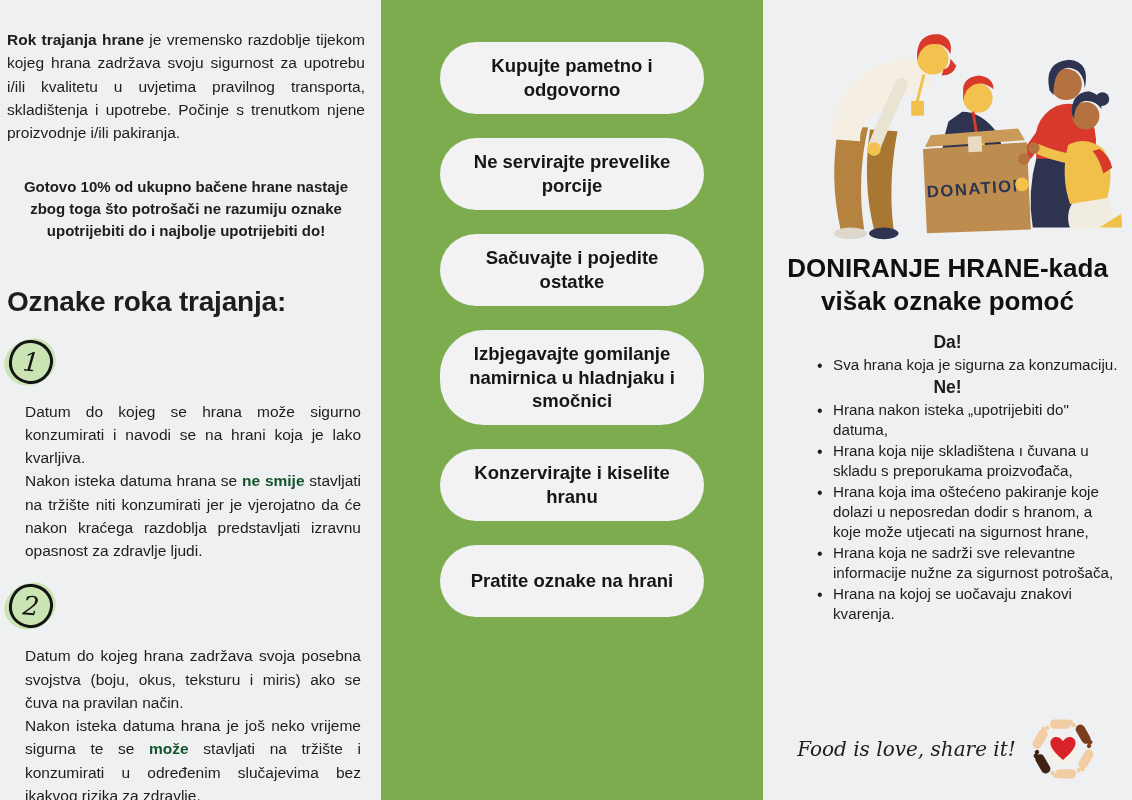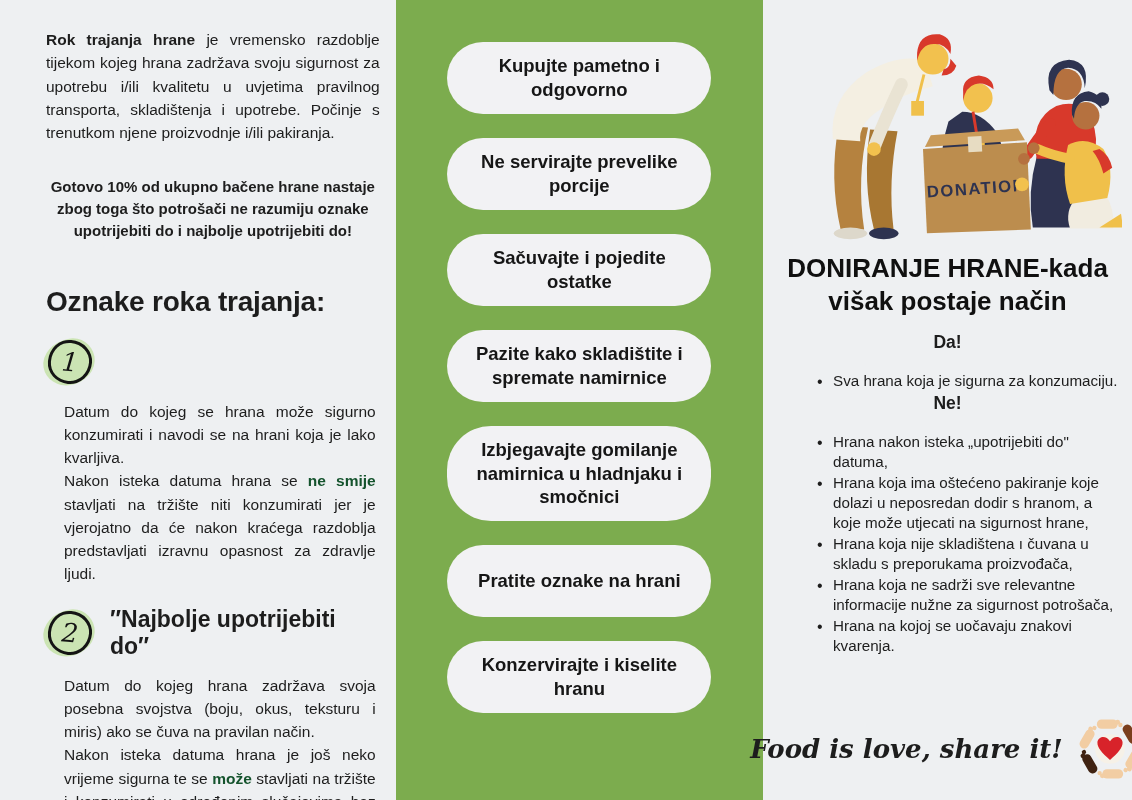--- a/index.html
+++ b/index.html
@@ -1,21 +1,21 @@
 <!DOCTYPE html>
 <html><head>
 <meta charset="utf-8">
 <style>
   * { margin: 0; padding: 0; box-sizing: border-box; }
   body { width: 1132px; height: 800px; overflow: hidden;
          font-family: "Liberation Sans", "DejaVu Sans", sans-serif; color: #1d1d1d; }
   .poster { width: 1132px; height: 800px; display: flex; background: #eef0f2; }
 
   
-  .col-left { width: 381px; padding: 28px 16px 0 18px; margin-left: 28px; }
+  .col-left { width: 381px; padding: 28px 16px 0 7px; }
   .intro { font-size: 15.5px; line-height: 1.5; text-align: justify; }
   .highlight { font-weight: bold; text-align: center; font-size: 15px;
                line-height: 1.45; margin-top: 32px; }
   .section-title { font-size: 28px; font-weight: 700; margin-top: 44px;
                    letter-spacing: -0.2px; }
   .term-header { display: flex; align-items: center; gap: 16px; margin-top: 20px; }
   .badge { position: relative; width: 48px; height: 48px; flex: 0 0 48px; }
   .badge .blob { position: absolute; left: -3px; top: 1px; width: 52px; height: 46px;
                  background: #cbe4b3; border-radius: 58% 42% 55% 45% / 52% 48% 52% 48%;
                  transform: rotate(-10deg); }
@@ -36,29 +36,29 @@
           padding: 12px 22px; display: flex; align-items: center; justify-content: center;
           text-align: center; font-weight: 800; font-size: 18.5px; line-height: 1.28;
           color: #161616; }
 
   
   .col-right { width: 369px; display: flex; flex-direction: column; padding: 0 10px; }
   .illustration { width: 100%; height: 250px; }
   .right-title { font-size: 26px; font-weight: 800; text-align: center;
                  line-height: 1.28; margin: 2px 2px 12px 2px; color: #101010; }
   .list-label { font-weight: 800; text-align: center; font-size: 17.5px; margin: 1px 0; }
-  ul.points { list-style: none; margin: 17px 0 0 44px; padding: 0; }
+  ul.points { list-style: none; margin: 1px 0 0 44px; padding: 0; }
   ul.points li { font-size: 15.2px; line-height: 1.32; position: relative;
                  padding-left: 16px; margin-bottom: 1px; }
   ul.points li::before { content: "\2022"; position: absolute; left: 0; top: 0;
                          font-size: 16px; }
   .footer-row { display: flex; align-items: center; justify-content: center;
                 gap: 12px; margin-top: auto; padding-bottom: 16px; }
-  .tagline { font-family: "DejaVu Serif", serif; font-style: italic; font-weight: bold;
-             font-size: 26px; white-space: nowrap; }
+  .tagline { font-family: "DejaVu Serif", serif; font-style: italic; font-weight: normal;
+             font-size: 20px; white-space: nowrap; }
   .logo svg { width: 70px; height: 70px; display: block; }
 </style>
 </head>
 <body>
 
 <div class="poster">
 
   <div class="col-left">
     <p class="intro"><b>Rok trajanja hrane</b><span> je vremensko razdoblje tijekom kojeg hrana zadržava svoju sigurnost za upotrebu i/ili kvalitetu u uvjetima pravilnog transporta, skladištenja i upotrebe. Počinje s trenutkom njene proizvodnje i/ili pakiranja.</span></p>
 
@@ -75,36 +75,34 @@
     <p class="term-body">
       <span>Datum do kojeg se hrana može sigurno konzumirati i navodi se na hrani koja je lako kvarljiva.</span><br>
       <span>Nakon isteka datuma hrana se </span><span class="green-word">ne smije</span><span> stavljati na tržište niti konzumirati jer je vjerojatno da će nakon kraćega razdoblja predstavljati izravnu opasnost za zdravlje ljudi.</span>
     </p>
 
     <div class="term-header">
       <span class="badge">
         <span class="blob"></span>
         <span class="ring">2</span>
       </span>
-      <span class="term-title">″Najbolje upotrijebiti do″</span>
     </div>
     <p class="term-body">
       <span>Datum do kojeg hrana zadržava svoja posebna svojstva (boju, okus, teksturu i miris) ako se čuva na pravilan način.</span><br>
       <span>Nakon isteka datuma hrana je još neko vrijeme sigurna te se </span><span class="green-word">može</span><span> stavljati na tržište i konzumirati u određenim slučajevima bez ikakvog rizika za zdravlje.</span>
     </p>
   </div>
 
   <div class="col-mid">
     <div class="pill">Kupujte pametno i odgovorno</div>
     <div class="pill">Ne servirajte prevelike porcije</div>
     <div class="pill">Sačuvajte i pojedite ostatke</div>
-    <div class="pill">Pazite kako skladištite i spremate namirnice</div>
     <div class="pill">Izbjegavajte gomilanje namirnica u hladnjaku i smočnici</div>
+    <div class="pill">Konzervirajte i kiselite hranu</div>
     <div class="pill">Pratite oznake na hrani</div>
-    <div class="pill">Konzervirajte i kiselite hranu</div>
   </div>
 
   <div class="col-right">
 
     <svg class="illustration" viewBox="0 0 350 255" xmlns="http://www.w3.org/2000/svg">
 
       <g>
         <path d="M64,128 Q54,182 66,234 L90,234 Q82,182 94,130 Z" fill="#b5823f"></path>
         <path d="M96,132 Q88,186 100,234 L120,234 Q114,186 124,134 Z" fill="#a87732"></path>
         <ellipse cx="76" cy="238" rx="17" ry="6" fill="#ddd8cb"></ellipse>
@@ -155,32 +153,32 @@
         <text x="205" y="198" text-anchor="middle" transform="rotate(-4 205 198)" font-family="Liberation Sans, DejaVu Sans, sans-serif" font-size="17" font-weight="bold" fill="#2e3350" letter-spacing="1.5">DONATION</text>
       </g>
 
       <g>
         <circle cx="251" cy="188" r="7" fill="#f2c14e"></circle>
         <circle cx="253" cy="162" r="6" fill="#b5713f"></circle>
         <circle cx="263" cy="151" r="6" fill="#b5713f"></circle>
       </g>
     </svg>
 
-    <h1 class="right-title">DONIRANJE HRANE-kada višak postaje način</h1>
+    <h1 class="right-title">DONIRANJE HRANE-kada višak oznake pomoć</h1>
 
     <div class="list-label">Da!</div>
     <ul class="points">
       <li>Sva hrana koja je sigurna za konzumaciju.</li>
     </ul>
 
     <div class="list-label">Ne!</div>
     <ul class="points">
       <li>Hrana nakon isteka „upotrijebiti do" datuma,</li>
+      <li>Hrana koja nije skladištena ı čuvana u skladu s preporukama proizvođača,</li>
       <li>Hrana koja ima oštećeno pakiranje koje dolazi u neposredan dodir s hranom, a koje može utjecati na sigurnost hrane,</li>
-      <li>Hrana koja nije skladištena ı čuvana u skladu s preporukama proizvođača,</li>
       <li>Hrana koja ne sadrži sve relevantne informacije nužne za sigurnost potrošača,</li>
       <li>Hrana na kojoj se uočavaju znakovi kvarenja.</li>
     </ul>
 
     <div class="footer-row">
       <span class="tagline">Food is love, share it!</span>
       <span class="logo">
         <svg viewBox="0 0 64 64" xmlns="http://www.w3.org/2000/svg">
           <circle cx="32" cy="32" r="13.5" fill="#f6f1e7"></circle>
           <g>

